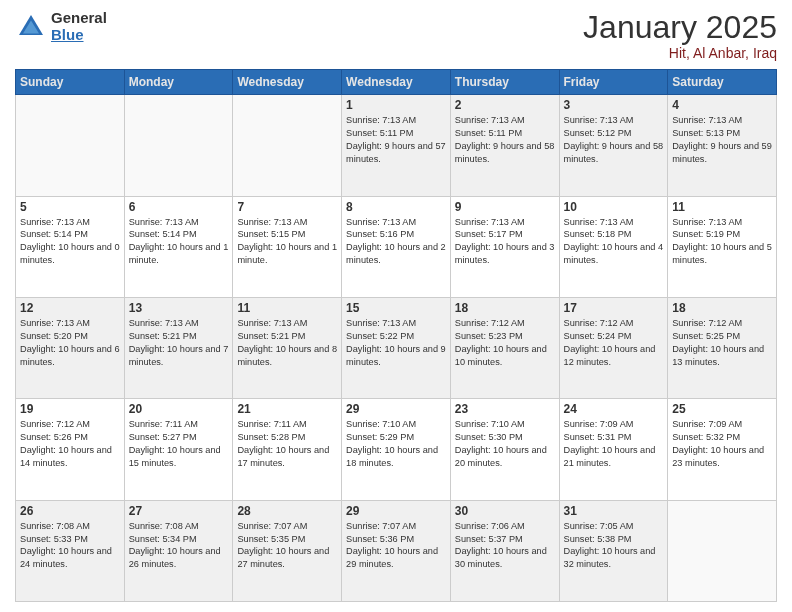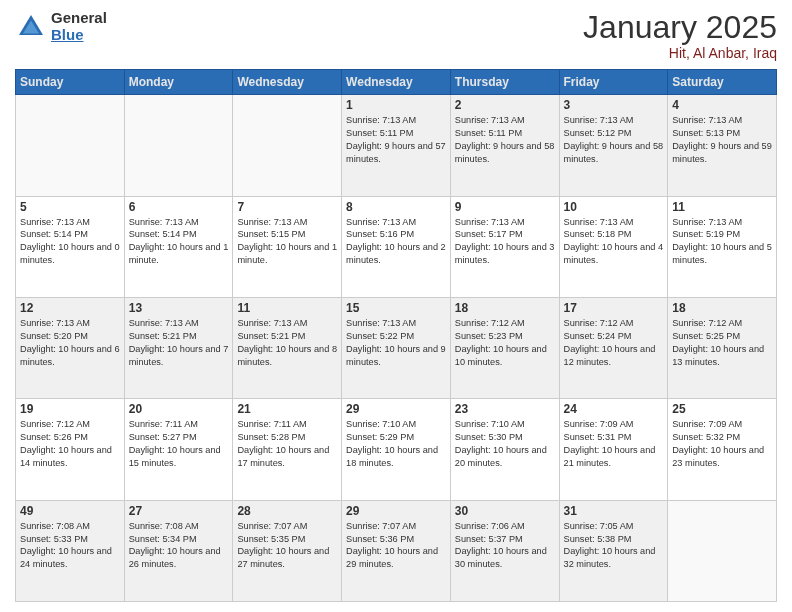--- a/index.html
+++ b/index.html
@@ -242,21 +242,21 @@
             <div class="day-number">24</div>
             <div class="cell-text">Sunrise: 7:09 AM<br>Sunset: 5:31 PM<br>Daylight: 10 hours and 21 minutes.</div>
           </td>
           <td>
             <div class="day-number">25</div>
             <div class="cell-text">Sunrise: 7:09 AM<br>Sunset: 5:32 PM<br>Daylight: 10 hours and 23 minutes.</div>
           </td>
         </tr>
         <tr>
           <td class="shaded">
-            <div class="day-number">49</div>
+            <div class="day-number">26</div>
             <div class="cell-text">Sunrise: 7:08 AM<br>Sunset: 5:33 PM<br>Daylight: 10 hours and 24 minutes.</div>
           </td>
           <td class="shaded">
             <div class="day-number">27</div>
             <div class="cell-text">Sunrise: 7:08 AM<br>Sunset: 5:34 PM<br>Daylight: 10 hours and 26 minutes.</div>
           </td>
           <td class="shaded">
             <div class="day-number">28</div>
             <div class="cell-text">Sunrise: 7:07 AM<br>Sunset: 5:35 PM<br>Daylight: 10 hours and 27 minutes.</div>
           </td>

